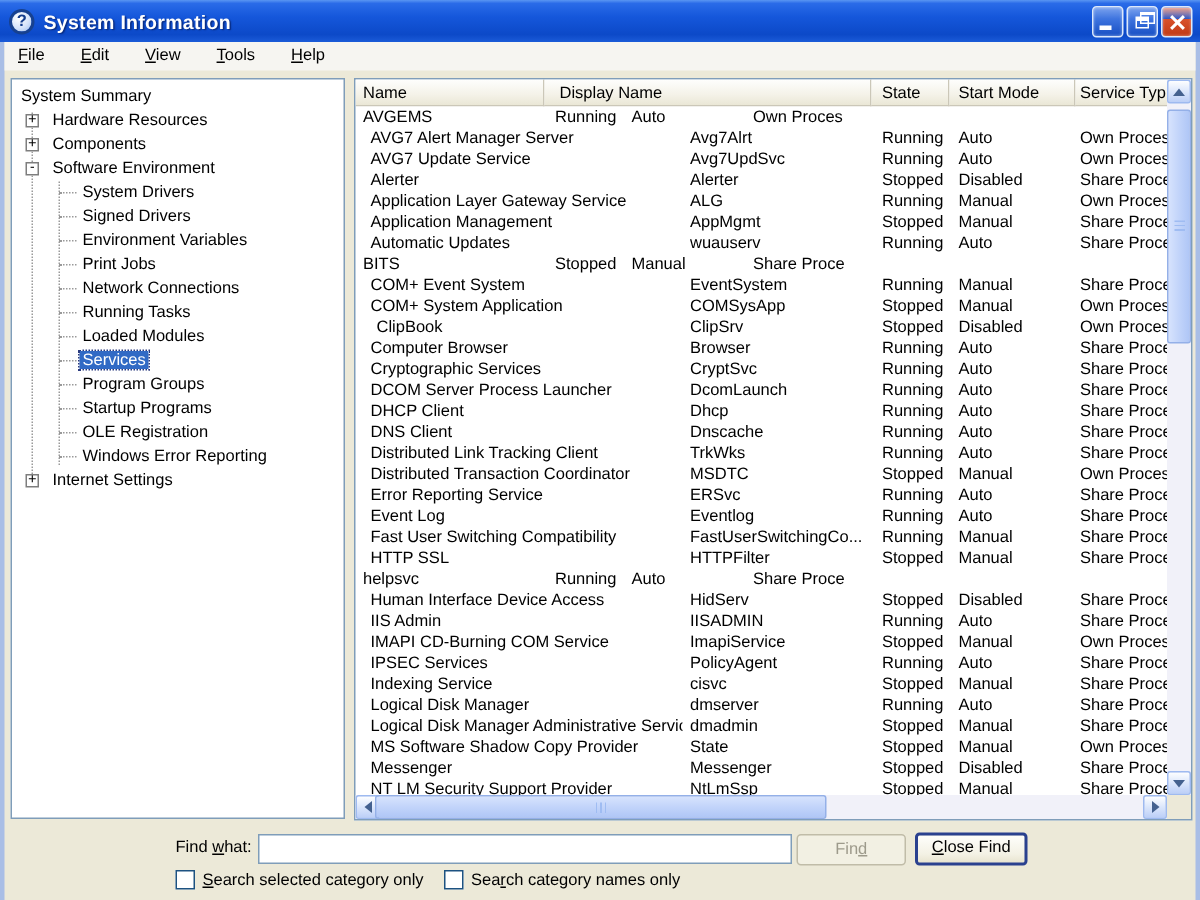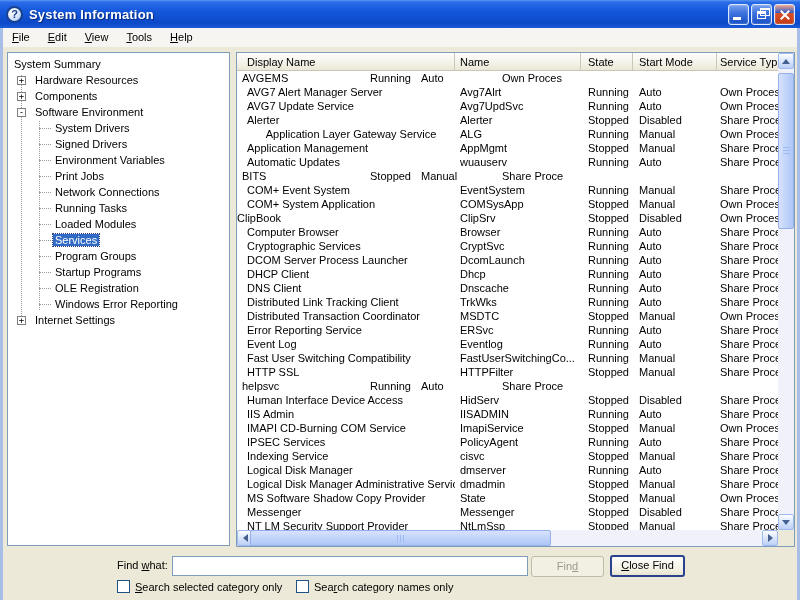--- a/index.html
+++ b/index.html
@@ -40,21 +40,21 @@
   .glyph-restore { position:absolute; left:5px; top:6px; width:9px; height:8px; border:1px solid #fff; border-top:3px solid #fff; background:transparent; }
   .glyph-restore::before { content:""; position:absolute; left:2px; top:-6px; width:8px; height:5px; border:1px solid #fff; border-top:2px solid #fff; }
   .glyph-x::before, .glyph-x::after {
     content:""; position:absolute; left:9px; top:4px; width:2px; height:12px; background:#fff;
   }
   .glyph-x::before { transform:rotate(45deg); } .glyph-x::after { transform:rotate(-45deg); }
 
   
   .menubar {
     position:absolute; left:3px; right:3px; top:28px; height:19px;
-    background:#F6F5F1; display:flex; align-items:center; font-size:11px; color:#000;
+    background:#F6F5F1; display:flex; align-items:center; font-size:11px; color:#000;gap:6px;
   }
   .menu-item { padding:2px 9px 3px 9px; cursor:default; }
   .accel { text-decoration:underline; }
 
   
   .tree-panel {
     position:absolute; left:7px; top:52px; width:223px; height:494px;
     background:#fff; border:1px solid #7F9DB9; overflow:hidden; font-size:11px;
   }
   .tree-inner { position:relative; padding-top:3px; }
@@ -221,22 +221,22 @@
       </div>
       <div class="tree-item d1">
         <span class="expand-box">+</span>
         <span class="tree-label">Internet Settings</span>
       </div>
     </div>
 </div>
 
 <div class="list-panel">
   <div class="lv-header" id="lv-header">
+      <div class="lv-hcell" style="width: 126px; padding-left: 5px;">Name</div>
       <div class="lv-hcell" style="width: 218px; padding-left: 10px;">Display Name</div>
-      <div class="lv-hcell" style="width: 126px; padding-left: 5px;">Name</div>
       <div class="lv-hcell" style="width: 52px; padding-left: 7px;">State</div>
       <div class="lv-hcell" style="width: 84px; padding-left: 6px;">Start Mode</div>
       <div class="lv-hcell" style="width: 120px; padding-left: 3px;">Service Typ</div>
     </div>
   <div class="lv-rows" id="lv-rows">
       <div class="lv-row">
         <div class="lv-cell" style="width: 126px; padding-left: 5px;">AVGEMS</div>
         <div class="lv-cell" style="width: 52px; padding-left: 7px;">Running</div>
         <div class="lv-cell" style="width: 84px; padding-left: 6px;">Auto</div>
         <div class="lv-cell" style="width: 120px; padding-left: 3px;">Own Proces</div>
@@ -256,21 +256,21 @@
         <div class="lv-cell" style="width: 120px; padding-left: 3px;">Own Proces</div>
       </div>
       <div class="lv-row">
         <div class="lv-cell" style="width: 218px; padding-left: 10px;">Alerter</div>
         <div class="lv-cell" style="width: 126px; padding-left: 5px;">Alerter</div>
         <div class="lv-cell" style="width: 52px; padding-left: 7px;">Stopped</div>
         <div class="lv-cell" style="width: 84px; padding-left: 6px;">Disabled</div>
         <div class="lv-cell" style="width: 120px; padding-left: 3px;">Share Proce</div>
       </div>
       <div class="lv-row">
-        <div class="lv-cell" style="width: 218px; padding-left: 10px; text-align: center;">Application Layer Gateway Service</div>
+        <div class="lv-cell" style="width: 218px; padding-left: 10px;">Application Layer Gateway Service</div>
         <div class="lv-cell" style="width: 126px; padding-left: 5px;">ALG</div>
         <div class="lv-cell" style="width: 52px; padding-left: 7px;">Running</div>
         <div class="lv-cell" style="width: 84px; padding-left: 6px;">Manual</div>
         <div class="lv-cell" style="width: 120px; padding-left: 3px;">Own Proces</div>
       </div>
       <div class="lv-row">
         <div class="lv-cell" style="width: 218px; padding-left: 10px;">Application Management</div>
         <div class="lv-cell" style="width: 126px; padding-left: 5px;">AppMgmt</div>
         <div class="lv-cell" style="width: 52px; padding-left: 7px;">Stopped</div>
         <div class="lv-cell" style="width: 84px; padding-left: 6px;">Manual</div>
@@ -297,21 +297,21 @@
         <div class="lv-cell" style="width: 120px; padding-left: 3px;">Share Proce</div>
       </div>
       <div class="lv-row">
         <div class="lv-cell" style="width: 218px; padding-left: 10px;">COM+ System Application</div>
         <div class="lv-cell" style="width: 126px; padding-left: 5px;">COMSysApp</div>
         <div class="lv-cell" style="width: 52px; padding-left: 7px;">Stopped</div>
         <div class="lv-cell" style="width: 84px; padding-left: 6px;">Manual</div>
         <div class="lv-cell" style="width: 120px; padding-left: 3px;">Own Proces</div>
       </div>
       <div class="lv-row">
-        <div class="lv-cell" style="width: 218px; padding-left: 0;">ClipBook</div>
+        <div class="lv-cell" style="width: 218px; padding-left: 14px;">ClipBook</div>
         <div class="lv-cell" style="width: 126px; padding-left: 5px;">ClipSrv</div>
         <div class="lv-cell" style="width: 52px; padding-left: 7px;">Stopped</div>
         <div class="lv-cell" style="width: 84px; padding-left: 6px;">Disabled</div>
         <div class="lv-cell" style="width: 120px; padding-left: 3px;">Own Proces</div>
       </div>
       <div class="lv-row">
         <div class="lv-cell" style="width: 218px; padding-left: 10px;">Computer Browser</div>
         <div class="lv-cell" style="width: 126px; padding-left: 5px;">Browser</div>
         <div class="lv-cell" style="width: 52px; padding-left: 7px;">Running</div>
         <div class="lv-cell" style="width: 84px; padding-left: 6px;">Auto</div>

